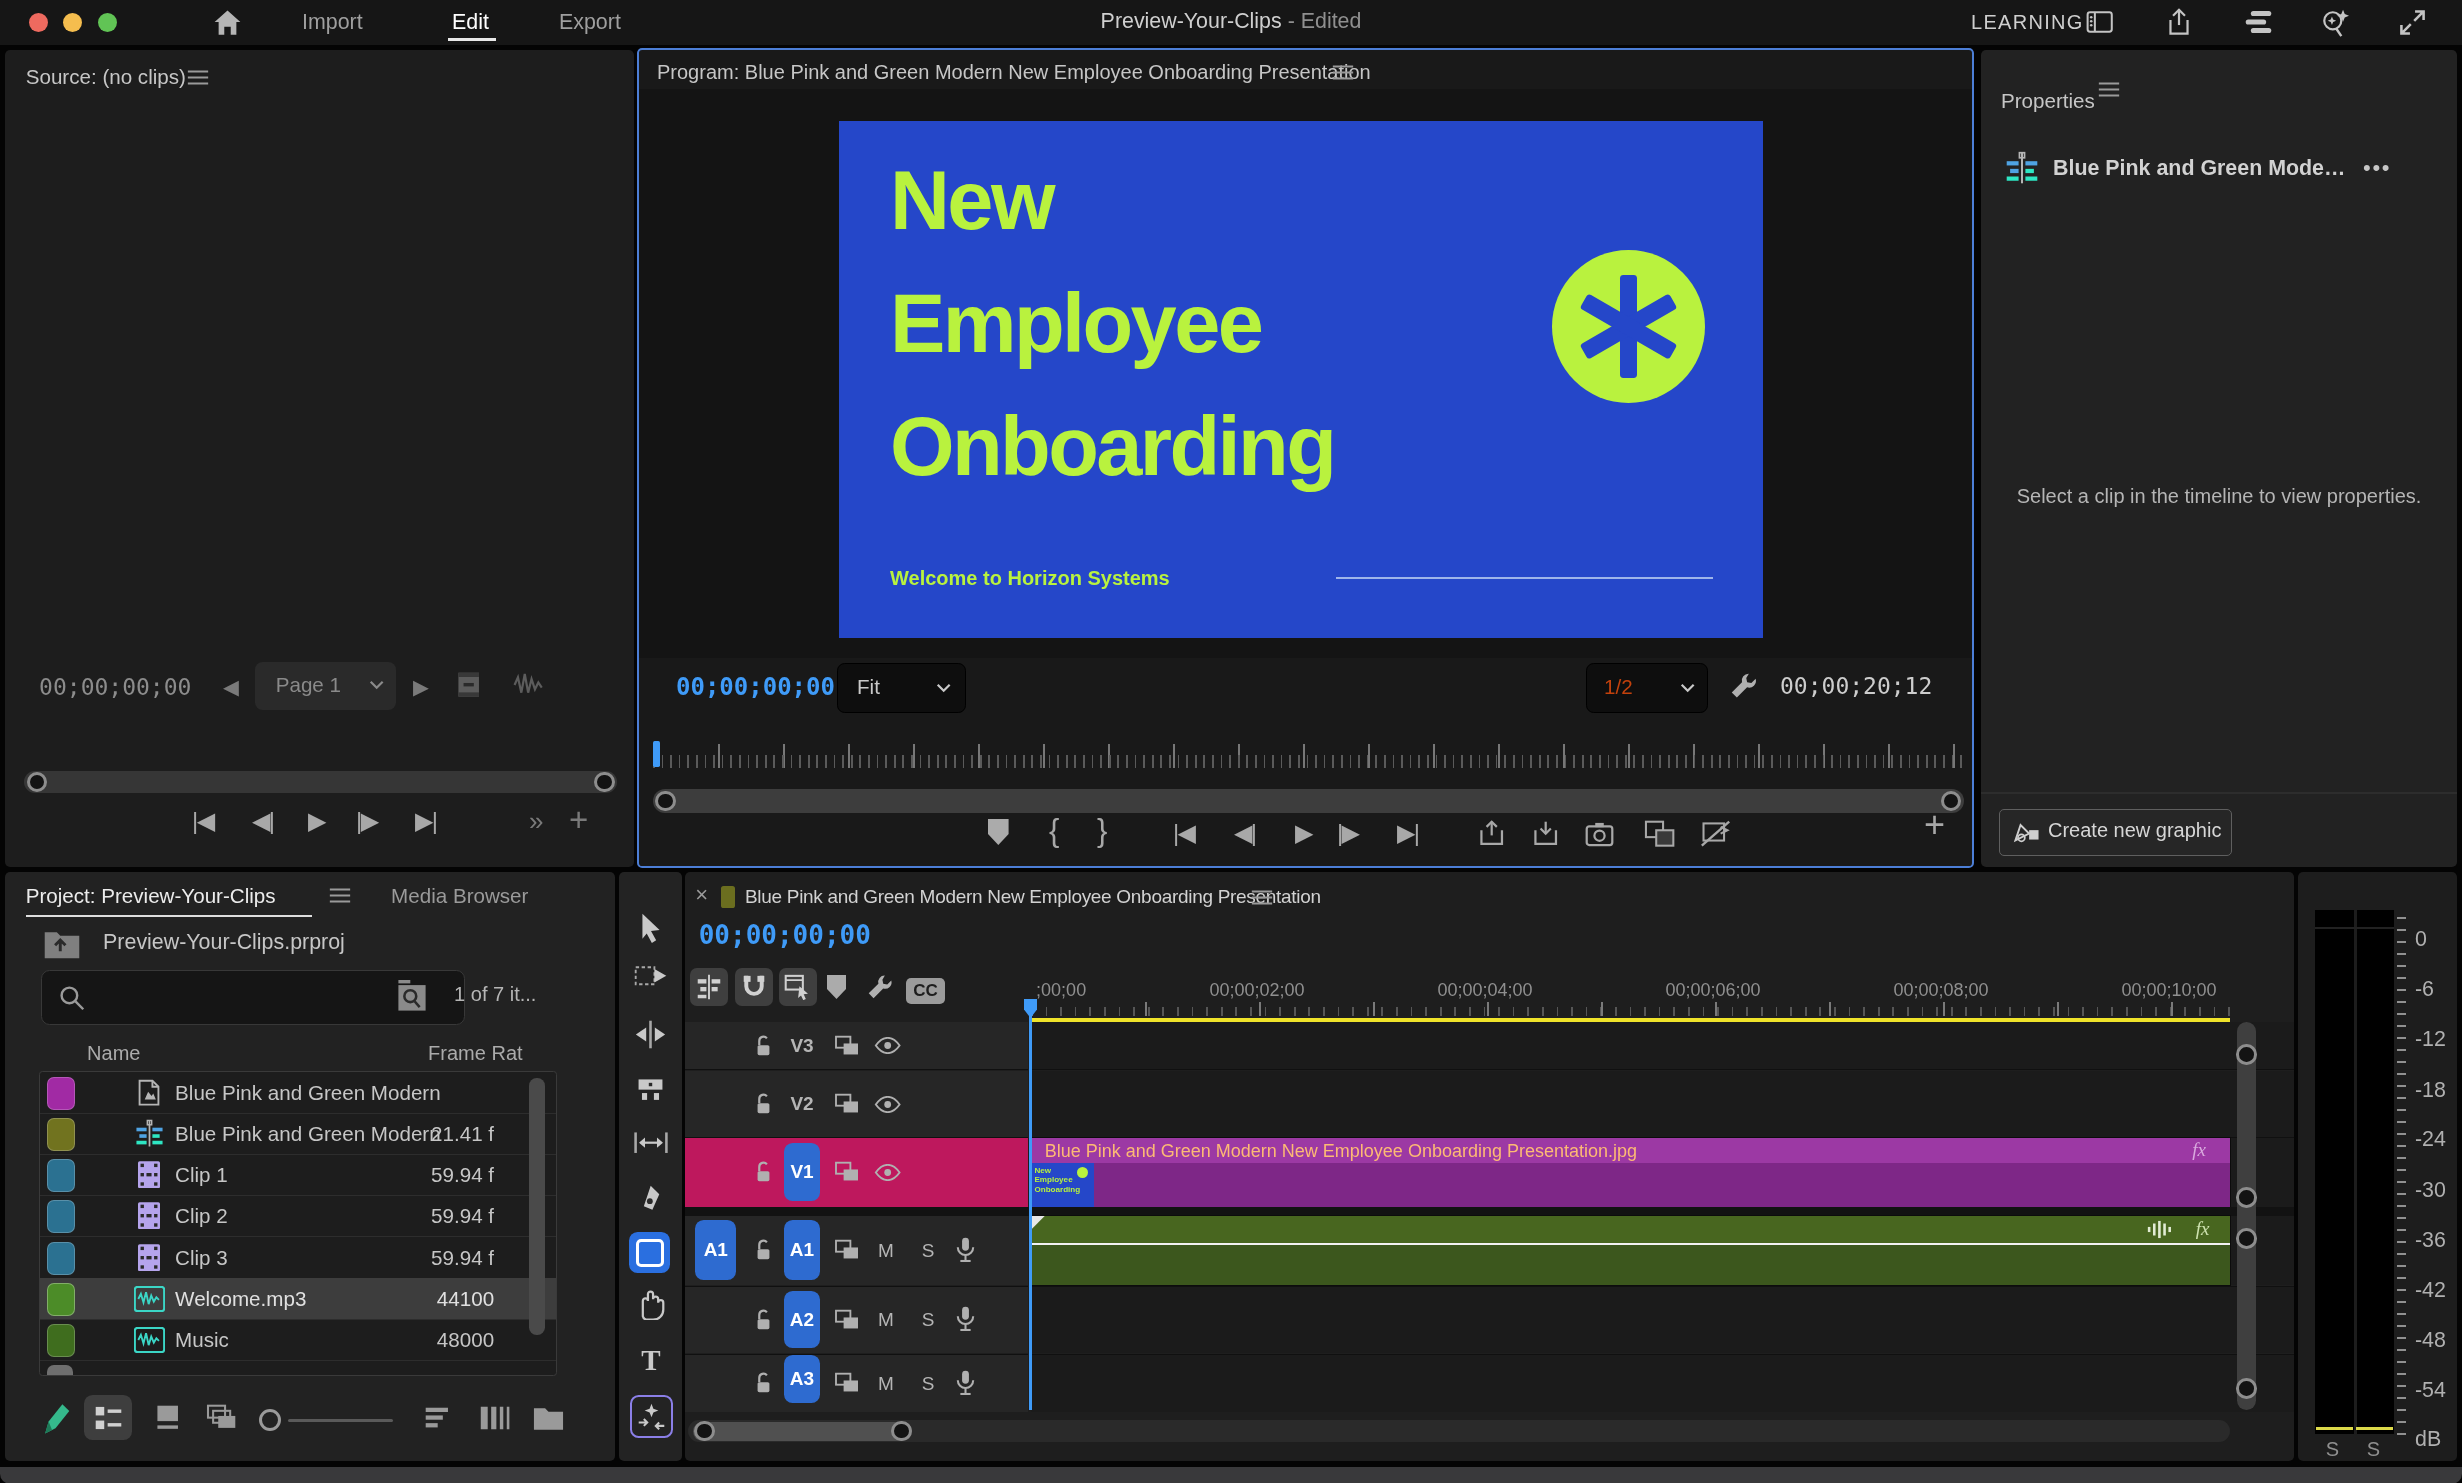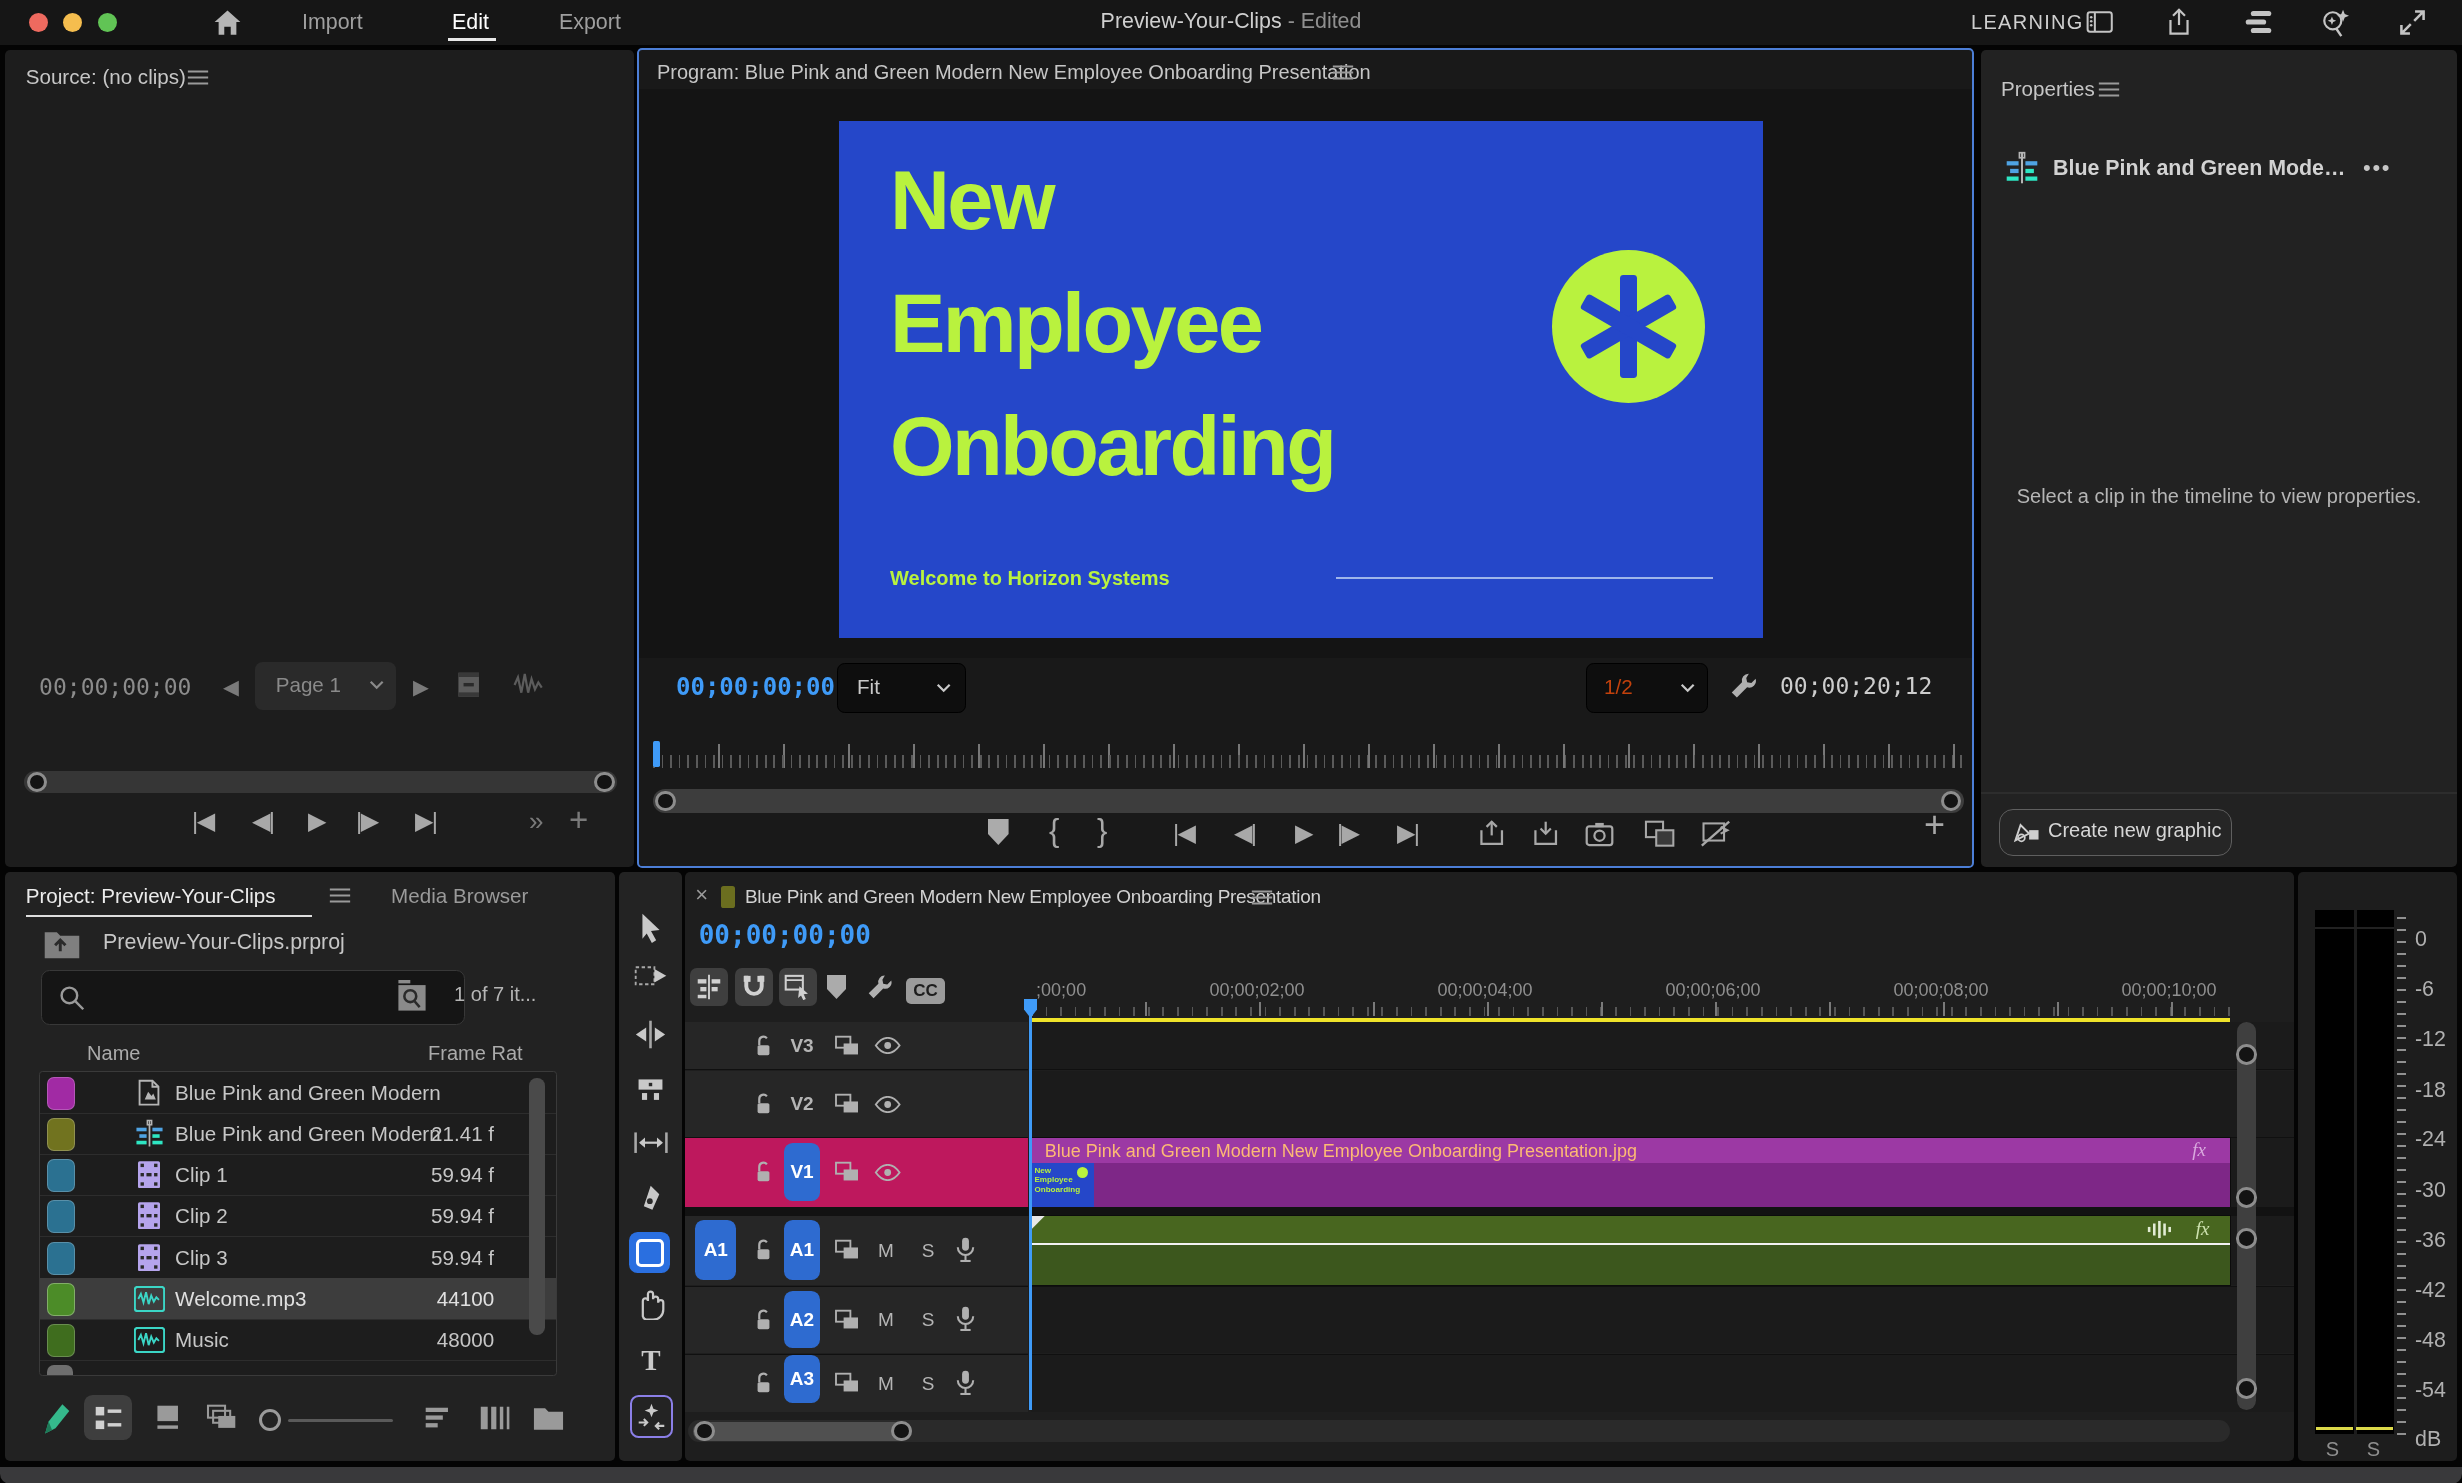--- a/index.html
+++ b/index.html
@@ -225,21 +225,21 @@
     <svg width="31" height="27.4" viewBox="0 0 36 32">
         <rect x="4" y="4" width="24" height="20" fill="none" stroke="#a8a8a8" stroke-width="2.4"></rect>
         <path d="M24 8l8 4-8 4" fill="none" stroke="#a8a8a8" stroke-width="2.4"></path>
         <line x1="2" y1="30" x2="34" y2="2" stroke="#a8a8a8" stroke-width="2.8"></line>
       </svg>
   </span>
   <span class="abs" style="left:1285px;top:754px;font-size:36px;color:#a8a8a8">+</span>
 </div>
 
 <div class="panel" style="left:1981px;top:50px;width:476px;height:817px">
-  <span class="abs" style="left:20px;top:27px;font-size:20.6px;color:#c6c6c6">Properties</span>
+  <span class="abs" style="left:20px;top:39px;font-size:20.6px;color:#c6c6c6">Properties</span>
   <span class="abs ctr" style="left:115px;top:29px;width:26px;height:20.6px">
     <svg width="22" height="17" viewBox="0 0 26 20">
         <path d="M1 3h24M1 10h24M1 17h24" stroke="#9a9a9a" stroke-width="2.4"></path>
       </svg>
   </span>
   <span class="abs ctr" style="left:22px;top:99px;width:38px;height:38px">
     <svg width="34" height="34" viewBox="0 0 40 40">
         <line x1="20" y1="2" x2="20" y2="38" stroke="#b5b5b5" stroke-width="2.4"></line>
         <rect x="17" y="2" width="6" height="6" fill="none" stroke="#b5b5b5" stroke-width="2"></rect>
         <rect x="2" y="12" width="14" height="5" fill="#4FA3E3"></rect>
@@ -247,21 +247,21 @@
         <rect x="2" y="30" width="14" height="5" fill="#2EE6C3"></rect>
         <rect x="24" y="12" width="14" height="5" fill="#4FA3E3"></rect>
         <rect x="24" y="21" width="10" height="5" fill="#2EE6C3"></rect>
         <rect x="24" y="30" width="14" height="5" fill="#2EE6C3"></rect>
       </svg>
   </span>
   <span class="abs ell" style="left:72px;top:106px;max-width:300px;font-size:21.4px;font-weight:600;color:#d2d2d2">Blue Pink and Green Modern Ne...</span>
   <span class="abs" style="left:382px;top:105px;font-size:22px;letter-spacing:1.7px;color:#c6c6c6">•••</span>
   <div class="abs" style="left:0;right:0;top:435px;text-align:center;font-size:20px;color:#b5b5b5">Select a clip in the timeline to view properties.</div>
   <div class="abs sep" style="left:0;right:0;top:742px;height:1.7px"></div>
-  <div class="abs" style="left:18px;top:759px;width:231px;height:45px;background:#262626;border:1.7px solid #5f5f5f;border-radius:14px">
+  <div class="abs" style="left:18px;top:759px;width:231px;height:45px;background:#262626;border:1.7px solid #5f5f5f;border-radius:5px">
     <span class="abs ctr" style="left:10.3px;top:6.9px;width:31px;height:27.4px">
       <svg width="27.4" height="26" viewBox="0 0 32 30">
           <path d="M4 26L10 8l10 10z" fill="none" stroke="#cfcfcf" stroke-width="2.2"></path>
           <circle cx="11" cy="23" r="4" fill="none" stroke="#cfcfcf" stroke-width="2"></circle>
           <rect x="20" y="14" width="11" height="11" fill="#cfcfcf"></rect>
         </svg>
     </span>
     <span class="abs nowrap" style="left:48px;top:9.4px;font-size:20px;color:#d6d6d6">Create new graphic</span>
   </div>
 </div>

